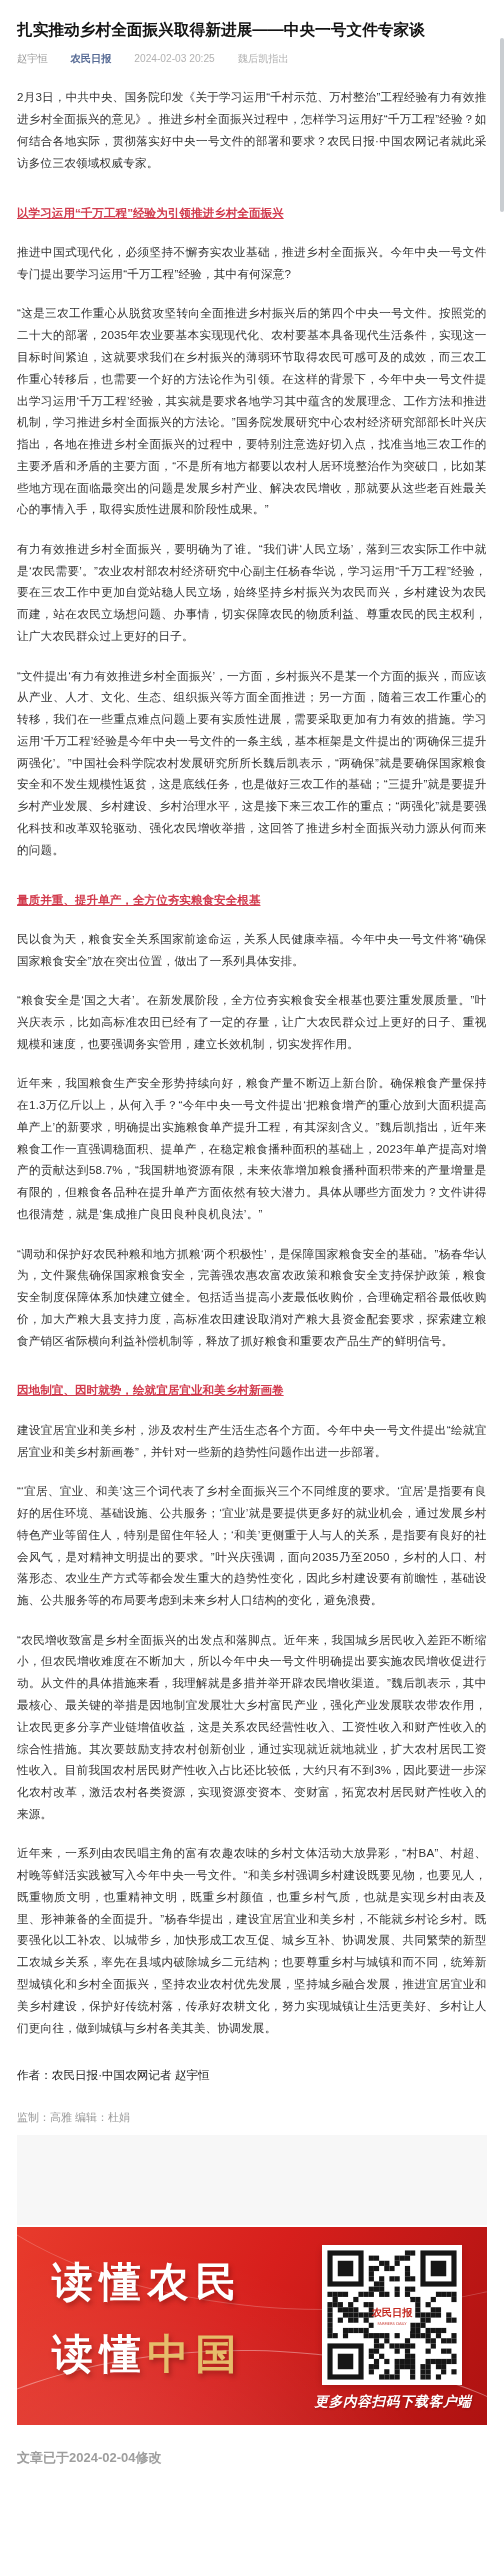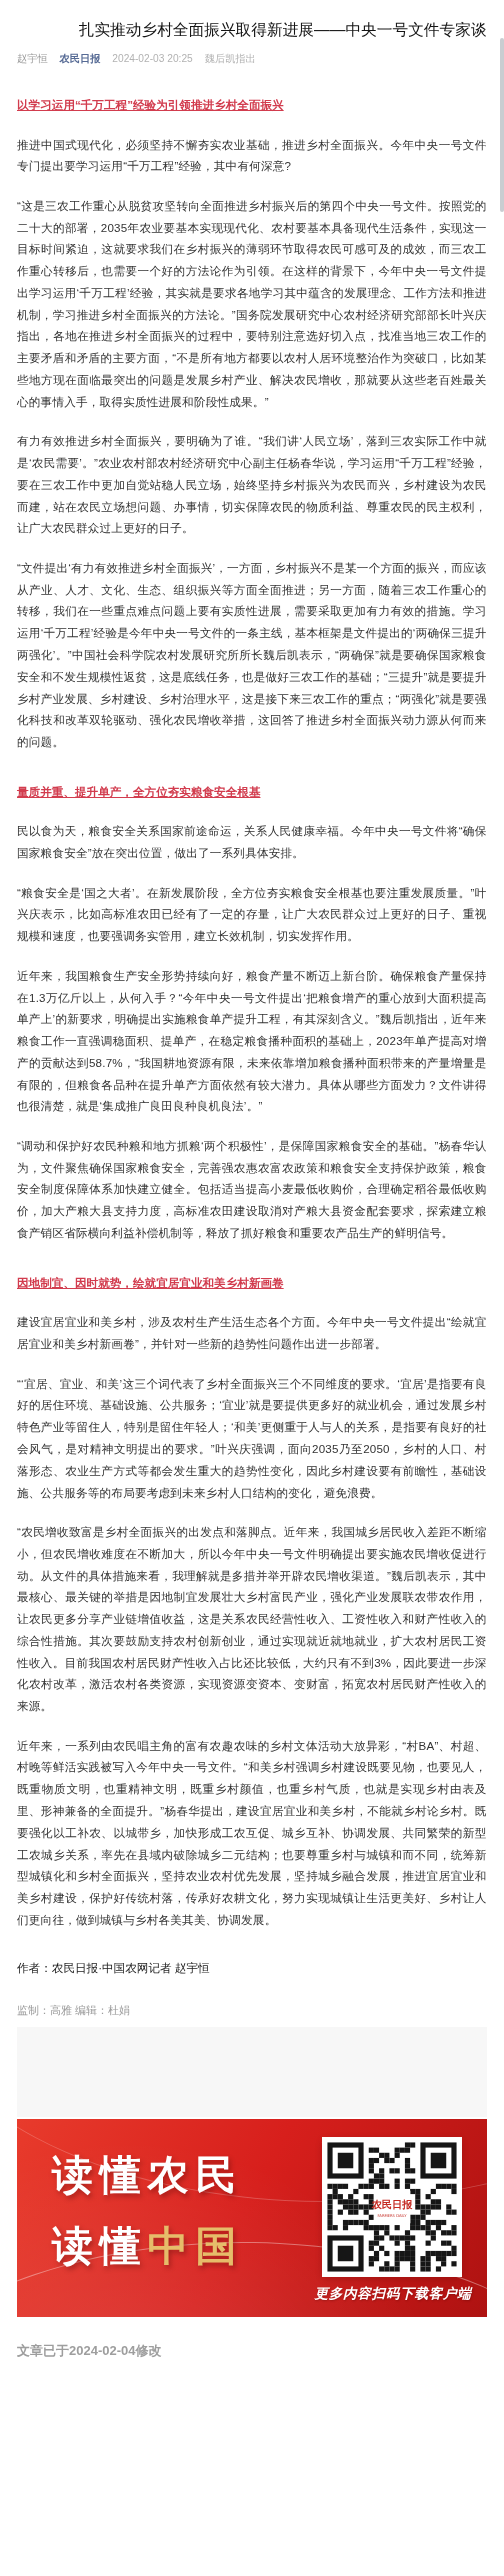--- a/index.html
+++ b/index.html
@@ -1,19 +1,19 @@
 <!DOCTYPE html>
 <html style="font-size:11px"><head>
 <meta charset="utf-8">
 <style>
   html,body{margin:0;padding:0;background:#ffffff;}
   body{width:505px;font-family:"Liberation Sans","DejaVu Sans",sans-serif;position:relative;}
   .page{padding:19px 18.4px 16.4px 17px;position:relative;}
-  .article-title{font-size:15.7px;line-height:1.4;font-weight:400;color:#141414;margin:0 0 11px 0;text-align:right;}
-  .byline{font-size:10.2px;color:#9b9b9b;margin:0 0 20.5px 0;display:flex;gap:12px;align-items:center;white-space:nowrap;}
+  .article-title{font-size:15.7px;line-height:1.4;font-weight:700;color:#141414;margin:0 0 11px 0;}
+  .byline{font-size:10.2px;color:#9b9b9b;margin:0 0 20.5px 0;display:flex;gap:23px;align-items:center;white-space:nowrap;}
   .byline .account{color:#576b95;font-weight:600;cursor:pointer;}
   .byline .dt,.byline .loc{color:#b2b2b2;}
   .article-body p.para{font-size:11.6px;line-height:1.88;color:#333333;margin:0 0 17.7px 0;text-align:justify;letter-spacing:0.2px;}
   .article-body h2.sect{font-size:11.6px;line-height:1.6;color:#d23c4e;font-weight:700;margin:30px 0 19px 0;text-decoration:underline;}
   .author-line{font-size:11.6px;font-weight:400;color:#1c1c1c;margin:30px 0 0 0;}
   .credits{font-size:11px;color:#9b9b9b;margin:27px 0 0 0;}
   .img-placeholder{height:90px;background:#f7f7f7;margin:9.5px 0 2px 0;}
   .banner{position:relative;height:198px;overflow:hidden;background:linear-gradient(118deg,#e83b2c 0%,#d71f1c 48%,#ae1211 100%);}
   .banner .sheen{position:absolute;left:-10%;top:-30%;width:120%;height:160%;background:radial-gradient(ellipse at 28% 115%,rgba(255,255,255,.14),transparent 55%);}
   .banner .curve{position:absolute;border:0.7px solid rgba(255,255,255,.38);border-radius:50%;}
@@ -34,20 +34,21 @@
   <h1 class="article-title">扎实推动乡村全面振兴取得新进展——中央一号文件专家谈</h1>
 
   <div class="byline">
     <span class="author">赵宇恒</span>
     <span class="account">农民日报</span>
     <span class="dt">2024-02-03 20:25</span>
     <span class="loc">魏后凯指出</span>
   </div>
 
   <div class="article-body" id="article-body">
+      <p class="para">2月3日，中共中央、国务院印发《关于学习运用“千村示范、万村整治”工程经验有力有效推进乡村全面振兴的意见》。推进乡村全面振兴过程中，怎样学习运用好“千万工程”经验？如何结合各地实际，贯彻落实好中央一号文件的部署和要求？农民日报·中国农网记者就此采访多位三农领域权威专家。</p>
       <h2 class="sect">以学习运用“千万工程”经验为引领推进乡村全面振兴</h2>
       <p class="para">推进中国式现代化，必须坚持不懈夯实农业基础，推进乡村全面振兴。今年中央一号文件专门提出要学习运用“千万工程”经验，其中有何深意?</p>
       <p class="para">“这是三农工作重心从脱贫攻坚转向全面推进乡村振兴后的第四个中央一号文件。按照党的二十大的部署，2035年农业要基本实现现代化、农村要基本具备现代生活条件，实现这一目标时间紧迫，这就要求我们在乡村振兴的薄弱环节取得农民可感可及的成效，而三农工作重心转移后，也需要一个好的方法论作为引领。在这样的背景下，今年中央一号文件提出学习运用‘千万工程’经验，其实就是要求各地学习其中蕴含的发展理念、工作方法和推进机制，学习推进乡村全面振兴的方法论。”国务院发展研究中心农村经济研究部部长叶兴庆指出，各地在推进乡村全面振兴的过程中，要特别注意选好切入点，找准当地三农工作的主要矛盾和矛盾的主要方面，“不是所有地方都要以农村人居环境整治作为突破口，比如某些地方现在面临最突出的问题是发展乡村产业、解决农民增收，那就要从这些老百姓最关心的事情入手，取得实质性进展和阶段性成果。”</p>
       <p class="para">有力有效推进乡村全面振兴，要明确为了谁。“我们讲‘人民立场’，落到三农实际工作中就是‘农民需要’。”农业农村部农村经济研究中心副主任杨春华说，学习运用“千万工程”经验，要在三农工作中更加自觉站稳人民立场，始终坚持乡村振兴为农民而兴，乡村建设为农民而建，站在农民立场想问题、办事情，切实保障农民的物质利益、尊重农民的民主权利，让广大农民群众过上更好的日子。</p>
       <p class="para">“文件提出‘有力有效推进乡村全面振兴’，一方面，乡村振兴不是某一个方面的振兴，而应该从产业、人才、文化、生态、组织振兴等方面全面推进；另一方面，随着三农工作重心的转移，我们在一些重点难点问题上要有实质性进展，需要采取更加有力有效的措施。学习运用‘千万工程’经验是今年中央一号文件的一条主线，基本框架是文件提出的‘两确保三提升两强化’。”中国社会科学院农村发展研究所所长魏后凯表示，“两确保”就是要确保国家粮食安全和不发生规模性返贫，这是底线任务，也是做好三农工作的基础；“三提升”就是要提升乡村产业发展、乡村建设、乡村治理水平，这是接下来三农工作的重点；“两强化”就是要强化科技和改革双轮驱动、强化农民增收举措，这回答了推进乡村全面振兴动力源从何而来的问题。</p>
       <h2 class="sect">量质并重、提升单产，全方位夯实粮食安全根基</h2>
       <p class="para">民以食为天，粮食安全关系国家前途命运，关系人民健康幸福。今年中央一号文件将“确保国家粮食安全”放在突出位置，做出了一系列具体安排。</p>
       <p class="para">“粮食安全是‘国之大者’。在新发展阶段，全方位夯实粮食安全根基也要注重发展质量。”叶兴庆表示，比如高标准农田已经有了一定的存量，让广大农民群众过上更好的日子、重视规模和速度，也要强调务实管用，建立长效机制，切实发挥作用。</p>
       <p class="para">近年来，我国粮食生产安全形势持续向好，粮食产量不断迈上新台阶。确保粮食产量保持在1.3万亿斤以上，从何入手？“今年中央一号文件提出‘把粮食增产的重心放到大面积提高单产上’的新要求，明确提出实施粮食单产提升工程，有其深刻含义。”魏后凯指出，近年来粮食工作一直强调稳面积、提单产，在稳定粮食播种面积的基础上，2023年单产提高对增产的贡献达到58.7%，“我国耕地资源有限，未来依靠增加粮食播种面积带来的产量增量是有限的，但粮食各品种在提升单产方面依然有较大潜力。具体从哪些方面发力？文件讲得也很清楚，就是‘集成推广良田良种良机良法’。”</p>
       <p class="para">“调动和保护好农民种粮和地方抓粮‘两个积极性’，是保障国家粮食安全的基础。”杨春华认为，文件聚焦确保国家粮食安全，完善强农惠农富农政策和粮食安全支持保护政策，粮食安全制度保障体系加快建立健全。包括适当提高小麦最低收购价，合理确定稻谷最低收购价，加大产粮大县支持力度，高标准农田建设取消对产粮大县资金配套要求，探索建立粮食产销区省际横向利益补偿机制等，释放了抓好粮食和重要农产品生产的鲜明信号。</p>

